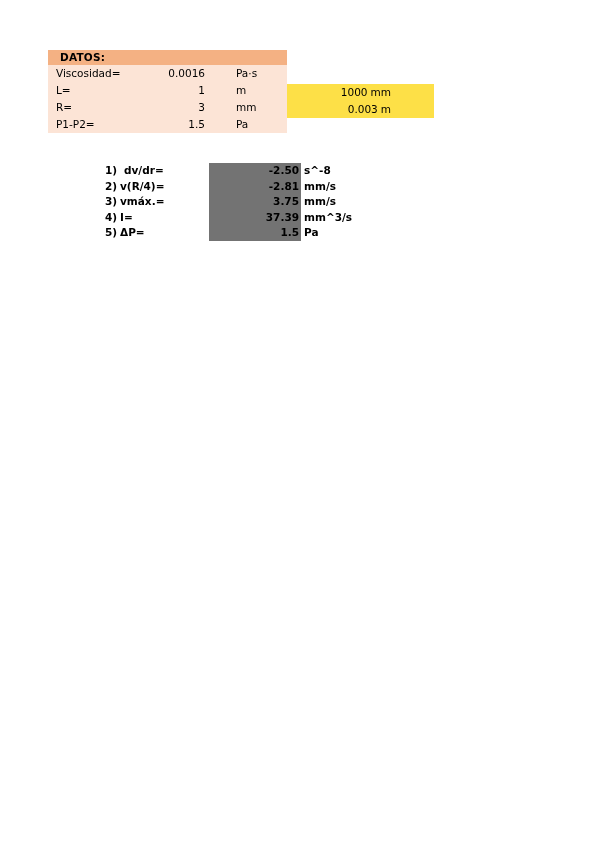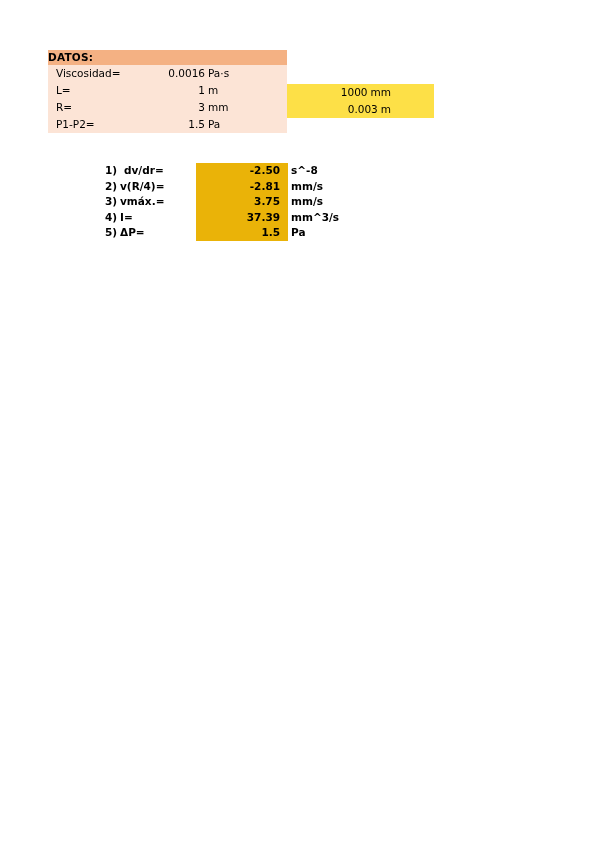--- a/index.html
+++ b/index.html
@@ -22,21 +22,21 @@
     left: 48px;
     top: 50px;
     width: 239px;
   }
   .datos-header {
     background: #f4b183;
     height: 15px;
     line-height: 15px;
     font-size: 10.5px;
     font-weight: bold;
-    padding-left: 0;
+    padding-left: 12px;
     box-sizing: border-box;
     letter-spacing: 0.2px;
   }
   .datos-row {
     background: #fce4d6;
     height: 17px;
     line-height: 17px;
     display: flex;
     align-items: center;
     font-size: 10.5px;
@@ -50,20 +50,21 @@
   }
   .datos-value {
     width: 49px;
     text-align: right;
     box-sizing: border-box;
     white-space: nowrap;
   }
   .datos-unit {
     padding-left: 3px;
     white-space: nowrap;
+    margin-left: 28px;
   }
 
   
   #conversion-block {
     position: absolute;
     left: 287px;
     top: 84px;
     width: 147px;
   }
   .conv-row {
@@ -99,30 +100,30 @@
     align-items: center;
     font-size: 10.5px;
     font-weight: bold;
   }
   .result-index {
     width: 17px;
     text-align: right;
     white-space: nowrap;
   }
   .result-label {
-    width: 79px;
+    width: 92px;
     padding-left: 3px;
     box-sizing: border-box;
     white-space: nowrap;
   }
   .result-value {
     width: 92px;
-    background: #eab308;
-    text-align: right;
-    padding-right: 8px;
+    background: #737373;
+    text-align: right;
+    padding-right: 2px;
     box-sizing: border-box;
     white-space: nowrap;
   }
   .result-unit {
     padding-left: 3px;
     white-space: nowrap;
   }
   
   .result-row.first .result-label {
     padding-left: 7px;

